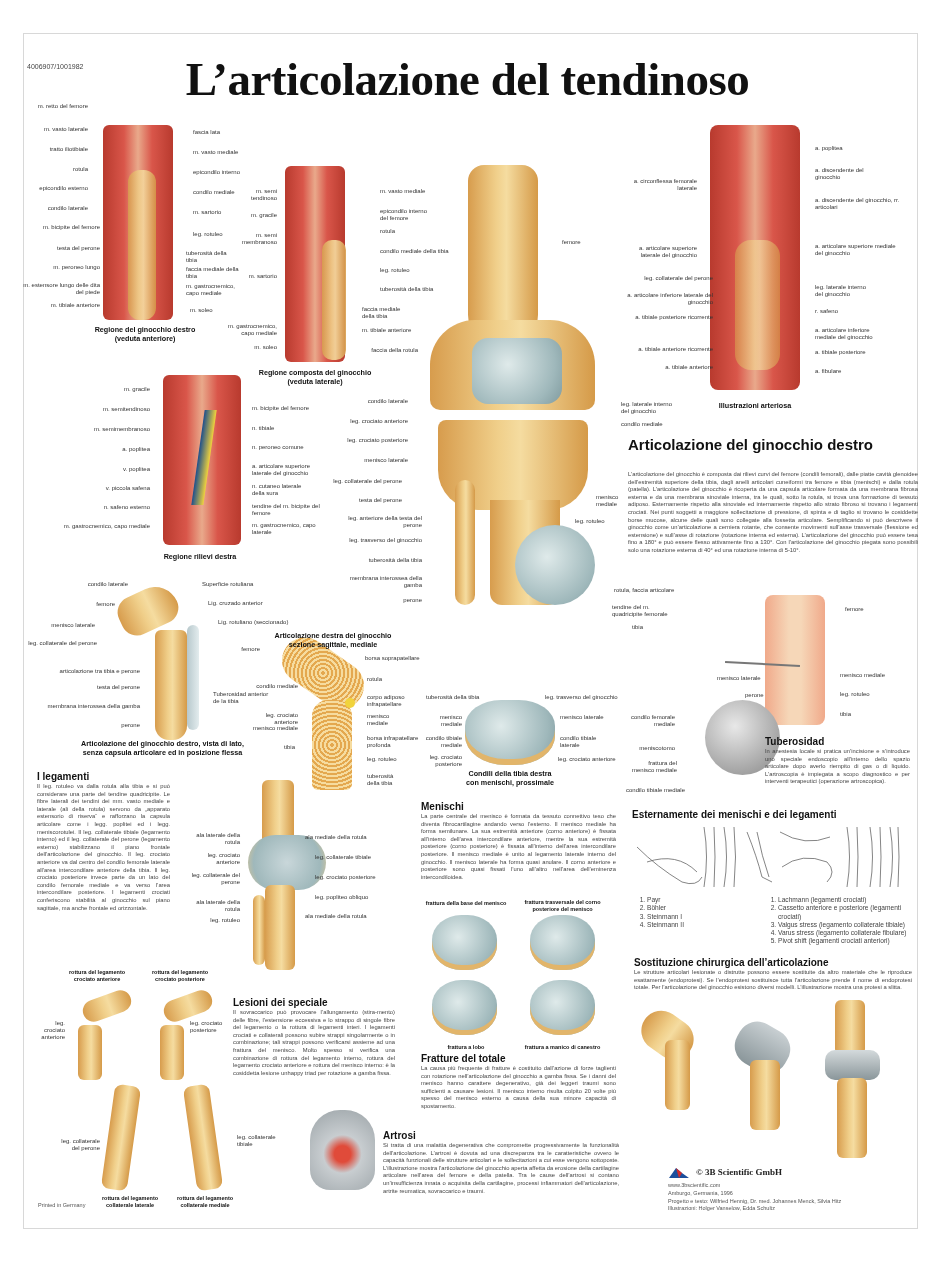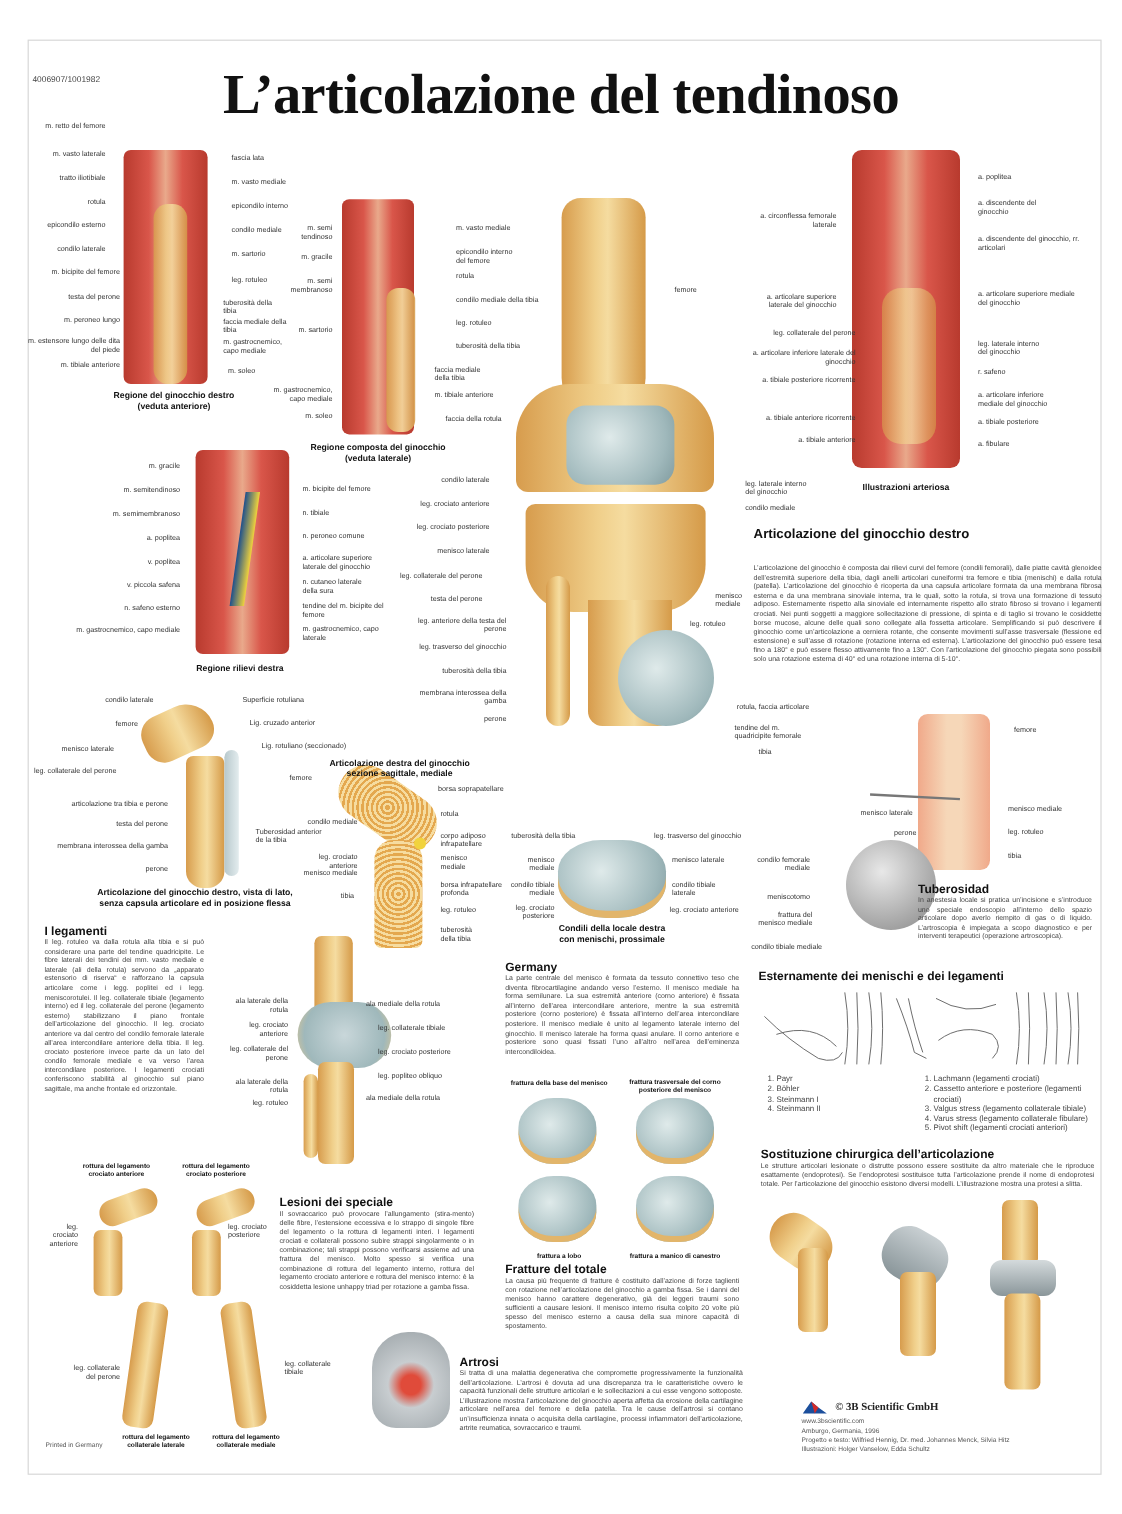--- a/index.html
+++ b/index.html
@@ -122,21 +122,21 @@
   <div class="lbl" style="left:815px;top:197px;width:90px;white-space:normal">a. discendente del ginocchio, rr. articolari</div>
   <div class="lbl" style="left:815px;top:243px;width:85px;white-space:normal">a. articolare superiore mediale del ginocchio</div>
   <div class="lbl" style="left:815px;top:284px;width:60px;white-space:normal">leg. laterale interno del ginocchio</div>
   <div class="lbl" style="left:815px;top:308px">r. safeno</div>
   <div class="lbl" style="left:815px;top:327px;width:75px;white-space:normal">a. articolare inferiore mediale del ginocchio</div>
   <div class="lbl" style="left:815px;top:349px">a. tibiale posteriore</div>
   <div class="lbl" style="left:815px;top:368px">a. fibulare</div>
   <div class="cap" style="left:700px;top:402px;width:110px">Illustrazioni arteriosa</div>
 </div>
 
-<div class="h" style="left:628px;top:440px;width:290px;font-size:11px;line-height:10px">
+<div class="h" style="left:628px;top:440px;width:290px;font-size:15px;line-height:10px">
   <div>Articolazione del ginocchio destro</div>
 </div>
 <div class="p" style="left:628px;top:471px;width:290px;font-size:5.8px;line-height:7.6px">L’articolazione del ginocchio è composta dai rilievi curvi del femore (condili femorali), dalle piatte cavità glenoidee dell’estremità superiore della tibia, dagli anelli articolari cuneiformi tra femore e tibia (menischi) e dalla rotula (patella). L’articolazione del ginocchio è ricoperta da una capsula articolare formata da una membrana fibrosa esterna e da una membrana sinoviale interna, tra le quali, sotto la rotula, si trova una formazione di tessuto adiposo. Esternamente rispetto alla sinoviale ed internamente rispetto allo strato fibroso si trovano i legamenti crociati. Nei punti soggetti a maggiore sollecitazione di pressione, di spinta e di taglio si trovano le cosiddette borse mucose, alcune delle quali sono collegate alla fossetta articolare. Semplificando si può descrivere il ginocchio come un’articolazione a cerniera rotante, che consente movimenti sull’asse trasversale (flessione ed estensione) e sull’asse di rotazione (rotazione interna ed esterna). L’articolazione del ginocchio può essere tesa fino a 180° e può essere flesso attivamente fino a 130°. Con l’articolazione del ginocchio piegata sono possibili solo una rotazione esterna di 40° ed una rotazione interna di 5-10°.</div>
 
 <div>
   <div class="muscle" style="left:163px;top:375px;width:78px;height:170px;border-radius:6px"></div>
   <div class="abs" style="left:198px;top:410px;width:12px;height:95px;background:linear-gradient(90deg,#1d4f8c,#f1d33c);transform:skewX(-8deg)"></div>
   <div class="lbl r" style="left:60px;top:386px;width:90px">m. gracile</div>
   <div class="lbl r" style="left:60px;top:406px;width:90px">m. semitendinoso</div>
   <div class="lbl r" style="left:60px;top:426px;width:90px">m. semimembranoso</div>
@@ -198,21 +198,21 @@
 <div>
   <div class="cart" style="left:465px;top:700px;width:90px;height:65px;border-radius:40% 40% 45% 45%;box-shadow:0 -6px 0 #e2b56a inset"></div>
   <div class="lbl" style="left:426px;top:694px">tuberosità della tibia</div>
   <div class="lbl r" style="left:420px;top:714px;width:42px;white-space:normal">menisco mediale</div>
   <div class="lbl r" style="left:416px;top:735px;width:46px;white-space:normal">condilo tibiale mediale</div>
   <div class="lbl r" style="left:416px;top:754px;width:46px;white-space:normal">leg. crociato posteriore</div>
   <div class="lbl" style="left:545px;top:694px">leg. trasverso del ginocchio</div>
   <div class="lbl" style="left:560px;top:714px">menisco laterale</div>
   <div class="lbl" style="left:560px;top:735px;width:40px;white-space:normal">condilo tibiale laterale</div>
   <div class="lbl" style="left:558px;top:756px">leg. crociato anteriore</div>
-  <div class="cap" style="left:460px;top:770px;width:100px;white-space:pre-line">Condili della locale destra
+  <div class="cap" style="left:460px;top:770px;width:100px;white-space:pre-line">Condili della tibia destra
 con menischi, prossimale</div>
 </div>
 
 <div>
   <div class="abs" style="left:765px;top:595px;width:60px;height:130px;background:linear-gradient(90deg,#f0a98a,#f6d7b8 40%,#f6d7b8 60%,#f0a98a);border-radius:8px"></div>
   <div class="abs" style="left:725px;top:663px;width:75px;height:2px;background:#777;transform:rotate(3deg)"></div>
   <div class="abs" style="left:705px;top:700px;width:75px;height:75px;border-radius:50%;background:radial-gradient(circle at 40% 35%,#e8e8e8,#9a9a9a 80%)"></div>
   <div class="lbl" style="left:845px;top:606px">femore</div>
   <div class="lbl" style="left:840px;top:672px">menisco mediale</div>
   <div class="lbl" style="left:717px;top:675px">menisco laterale</div>
@@ -239,21 +239,21 @@
   <div class="lbl r" style="left:180px;top:872px;width:60px;white-space:normal">leg. collaterale del perone</div>
   <div class="lbl r" style="left:180px;top:899px;width:60px;white-space:normal">ala laterale della rotula</div>
   <div class="lbl r" style="left:180px;top:917px;width:60px">leg. rotuleo</div>
   <div class="lbl" style="left:305px;top:834px">ala mediale della rotula</div>
   <div class="lbl" style="left:315px;top:854px">leg. collaterale tibiale</div>
   <div class="lbl" style="left:315px;top:874px">leg. crociato posteriore</div>
   <div class="lbl" style="left:315px;top:894px">leg. popliteo obliquo</div>
   <div class="lbl" style="left:305px;top:913px">ala mediale della rotula</div>
 </div>
 
-<div class="h" style="left:421px;top:801px">Germany</div>
+<div class="h" style="left:421px;top:801px">Menischi</div>
 <div class="p" style="left:421px;top:813px;width:195px;font-size:5.8px;line-height:7.6px">La parte centrale del menisco è formata da tessuto connettivo teso che diventa fibrocartilagine andando verso l’esterno. Il menisco mediale ha forma semilunare. La sua estremità anteriore (corno anteriore) è fissata all’interno dell’area intercondilare anteriore, mentre la sua estremità posteriore (corno posteriore) è fissata all’interno dell’area intercondilare posteriore. Il menisco mediale è unito al legamento laterale interno del ginocchio. Il menisco laterale ha forma quasi anulare. Il corno anteriore e posteriore sono quasi fissati l’uno all’altro nell’area dell’eminenza intercondiloidea.</div>
 <div>
   <div class="cap" style="left:421px;top:899px;width:90px;font-size:5.5px">frattura della base del menisco</div>
   <div class="cap" style="left:515px;top:899px;width:95px;font-size:5.5px;line-height:7px">frattura trasversale del corno posteriore del menisco</div>
   <div class="cart" style="left:432px;top:915px;width:65px;height:55px;border-radius:45%;box-shadow:0 -5px 0 #e2b56a inset"></div>
   <div class="cart" style="left:530px;top:915px;width:65px;height:55px;border-radius:45%;box-shadow:0 -5px 0 #e2b56a inset"></div>
   <div class="cart" style="left:432px;top:980px;width:65px;height:55px;border-radius:45%;box-shadow:0 -5px 0 #e2b56a inset"></div>
   <div class="cart" style="left:530px;top:980px;width:65px;height:55px;border-radius:45%;box-shadow:0 -5px 0 #e2b56a inset"></div>
   <div class="cap" style="left:421px;top:1043px;width:90px;font-size:5.5px">frattura a lobo</div>
   <div class="cap" style="left:515px;top:1043px;width:95px;font-size:5.5px">frattura a manico di canestro</div>

